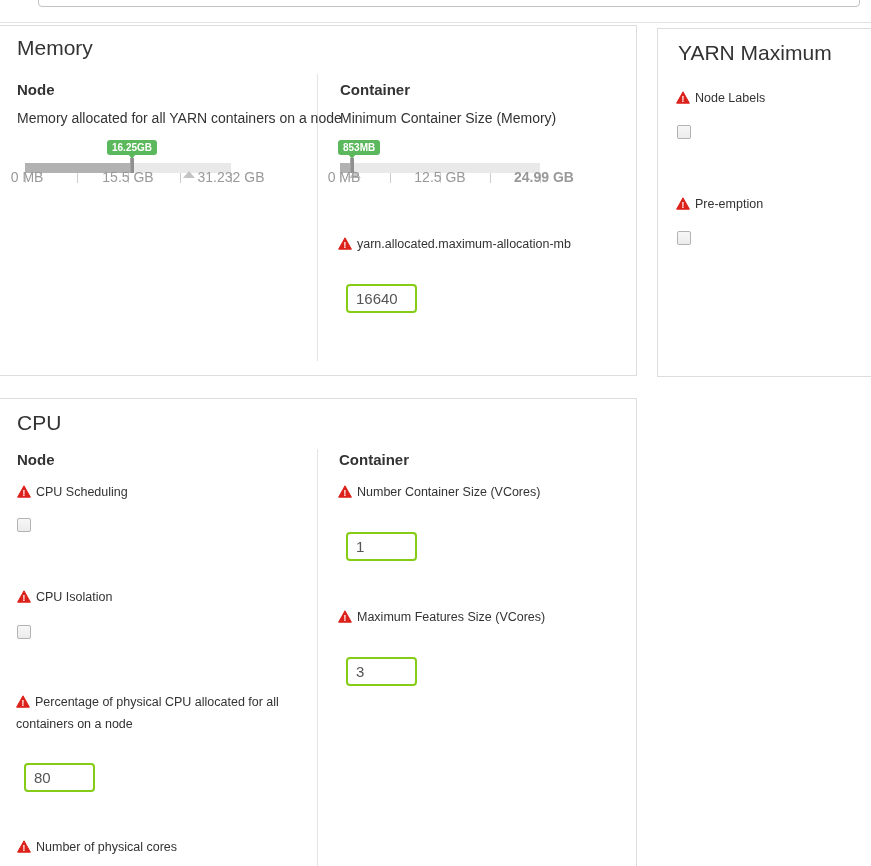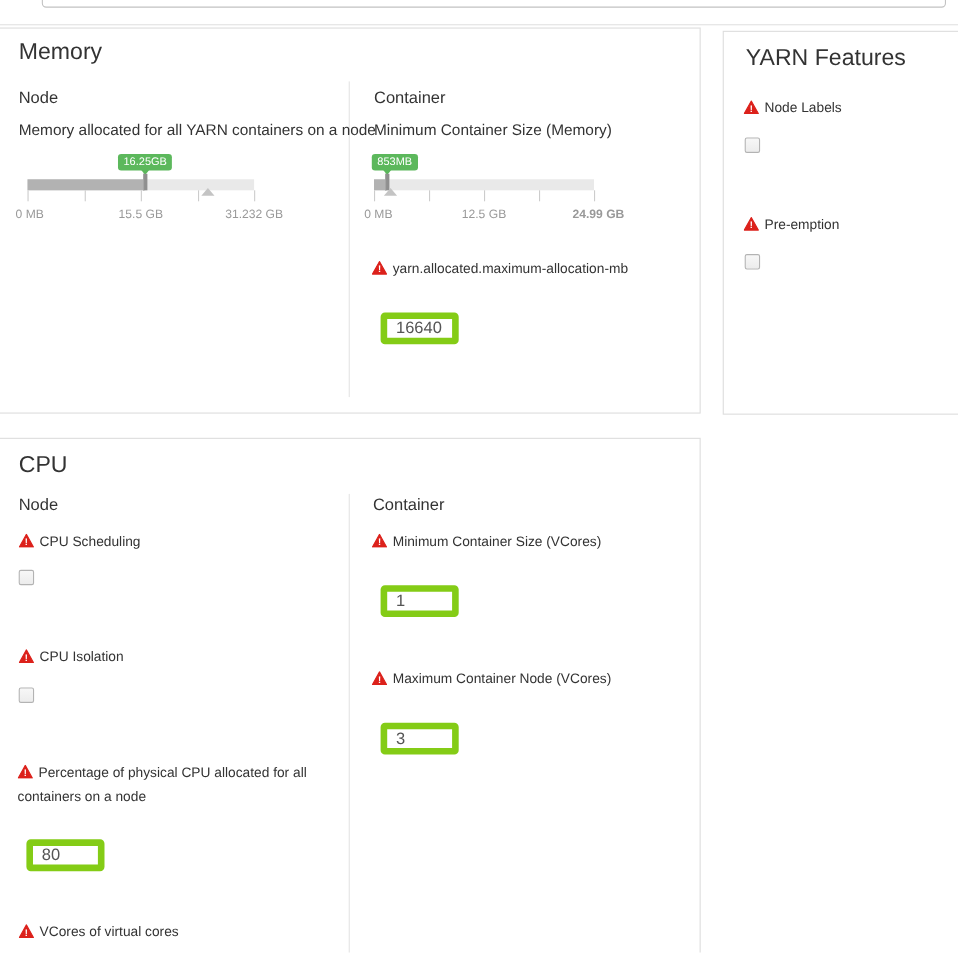--- a/index.html
+++ b/index.html
@@ -9,54 +9,54 @@
   
   .filter-input { position:absolute; left:38px; top:-21px; width:822px; height:28px;
     border:1px solid #c2c2c2; border-radius:4px; outline:none; padding:0 8px;
     font-size:13px; color:#555; background:#fff; }
   .topbar-divider { position:absolute; left:0; top:22px; width:871px; height:1px;
     background:#e2e2e2; }
 
   
   .panel { position:absolute; background:#fff; border:1px solid #ddd; }
   .panel-title { position:absolute; font-size:21px; color:#333; white-space:nowrap; }
-  .col-heading { position:absolute; font-size:15px; color:#333; white-space:nowrap; }
+  .col-heading { position:absolute; font-size:15px; color:#333; white-space:nowrap;font-weight:bold; }
   .col-divider { position:absolute; width:1px; background:#e4e4e4; }
   .desc { position:absolute; font-size:14px; color:#333; white-space:nowrap; }
 
   
   .row { position:absolute; display:flex; align-items:flex-start; gap:5px;
     font-size:12.5px; line-height:15px; color:#333; white-space:nowrap; }
   .warn-svg { flex:0 0 auto; display:inline-block; }
   .wrap-label { position:absolute; font-size:12.5px; line-height:22px; color:#333; }
   .wrap-label .warn-svg { vertical-align:-2px; margin-right:5px; }
 
   
-  .num-input { position:absolute; width:71px; height:29px; border:6px solid #84cc16;
+  .num-input { position:absolute; width:71px; height:29px; border:2px solid #84cc16;
     border-radius:4px; font-size:15px; color:#555; padding:0 6px 0 8px; outline:none;
     font-family:"Liberation Sans", sans-serif; background:#fff; }
   .cbx { position:absolute; -webkit-appearance:none; appearance:none; width:14px; height:14px;
     border:1px solid #b3b3b3; border-radius:2px;
     background:linear-gradient(#f7f7f7,#ececec); cursor:pointer; }
 
   
   .slider { position:absolute; height:0; }
   .slider .track { position:absolute; left:0; top:0; width:100%; height:10px;
     background:#e9e9e9; cursor:pointer; }
   .slider .fill { position:absolute; left:0; top:0; height:10px; background:#b2b2b2; }
   .slider .handle { position:absolute; top:-5px; width:4px; height:15px;
     background:#8f8f8f; border-left:1px solid #a5a5a5; cursor:ew-resize; }
   .slider .tick { position:absolute; top:10px; width:1px; height:10px; background:#ccc; }
-  .slider .tick-label { position:absolute; top:26px; font-size:11px; color:#999;
+  .slider .tick-label { position:absolute; top:6px; font-size:14px; color:#999;
     white-space:nowrap; transform:translateX(-50%); }
   .slider .marker { position:absolute; top:8px; width:0; height:0;
     border-left:6px solid transparent; border-right:6px solid transparent;
     border-bottom:7px solid #c4c4c4; transform:translateX(-50%); }
   .badge { position:absolute; top:-23px; height:15px; background:#5cb85c; color:#fff;
-    font-size:10px; font-weight:normal; line-height:15px; padding:0 5px;
+    font-size:10px; font-weight:bold; line-height:15px; padding:0 5px;
     border-radius:3px; white-space:nowrap; }
   .badge-arrow { position:absolute; top:-9px; width:0; height:0;
     border-left:4px solid transparent; border-right:4px solid transparent;
     border-top:5px solid #5cb85c; }
 </style>
 </head>
 <body>
 
 <input class="filter-input" type="text" style="">
 <div class="topbar-divider"></div>
@@ -111,21 +111,21 @@
     <svg class="warn-svg" width="14" height="13" viewBox="0 0 14 13">
       <path d="M7 .8 L13.4 12.2 H.6 Z" fill="#dc211b" stroke="#dc211b" stroke-width="1" stroke-linejoin="round"></path>
       <text x="7" y="10.6" text-anchor="middle" font-size="8.5" font-weight="bold" fill="#fff">!</text>
     </svg>
     <span>yarn.allocated.maximum-allocation-mb</span>
   </div>
   <input class="num-input" type="text" style="left: 347px; top: 258px;" value="16640">
 </div>
 
 <div class="panel" style="left:657px; top:28px; width:240px; height:349px;">
-  <div class="panel-title" style="left:20px; top:12px;">YARN Features</div>
+  <div class="panel-title" style="left:20px; top:12px;">YARN Maximum</div>
 
   <div class="row" style="left:18px; top:62px;">
     <svg class="warn-svg" width="14" height="13" viewBox="0 0 14 13">
       <path d="M7 .8 L13.4 12.2 H.6 Z" fill="#dc211b" stroke="#dc211b" stroke-width="1" stroke-linejoin="round"></path>
       <text x="7" y="10.6" text-anchor="middle" font-size="8.5" font-weight="bold" fill="#fff">!</text>
     </svg>
     <span>Node Labels</span>
   </div>
   <input type="checkbox" class="cbx" style="left: 19px; top: 96px;">
 
@@ -169,35 +169,35 @@
       <text x="7" y="10.6" text-anchor="middle" font-size="8.5" font-weight="bold" fill="#fff">!</text>
     </svg><span>Percentage of physical CPU allocated for all containers on a node</span>
   </div>
   <input class="num-input" type="text" style="left: 25px; top: 364px;" value="80">
 
   <div class="row" style="left:18px; top:441px;">
     <svg class="warn-svg" width="14" height="13" viewBox="0 0 14 13">
       <path d="M7 .8 L13.4 12.2 H.6 Z" fill="#dc211b" stroke="#dc211b" stroke-width="1" stroke-linejoin="round"></path>
       <text x="7" y="10.6" text-anchor="middle" font-size="8.5" font-weight="bold" fill="#fff">!</text>
     </svg>
-    <span>VCores of virtual cores</span>
+    <span>Number of physical cores</span>
   </div>
 
   <div class="col-heading" style="left:340px; top:52px;">Container</div>
 
   <div class="row" style="left:339px; top:86px;">
     <svg class="warn-svg" width="14" height="13" viewBox="0 0 14 13">
       <path d="M7 .8 L13.4 12.2 H.6 Z" fill="#dc211b" stroke="#dc211b" stroke-width="1" stroke-linejoin="round"></path>
       <text x="7" y="10.6" text-anchor="middle" font-size="8.5" font-weight="bold" fill="#fff">!</text>
     </svg>
-    <span>Minimum Container Size (VCores)</span>
+    <span>Number Container Size (VCores)</span>
   </div>
   <input class="num-input" type="text" style="left: 347px; top: 133px;" value="1">
 
   <div class="row" style="left:339px; top:211px;">
     <svg class="warn-svg" width="14" height="13" viewBox="0 0 14 13">
       <path d="M7 .8 L13.4 12.2 H.6 Z" fill="#dc211b" stroke="#dc211b" stroke-width="1" stroke-linejoin="round"></path>
       <text x="7" y="10.6" text-anchor="middle" font-size="8.5" font-weight="bold" fill="#fff">!</text>
     </svg>
-    <span>Maximum Container Node (VCores)</span>
+    <span>Maximum Features Size (VCores)</span>
   </div>
   <input class="num-input" type="text" style="left: 347px; top: 258px;" value="3">
 </div>
 
 </body></html>

